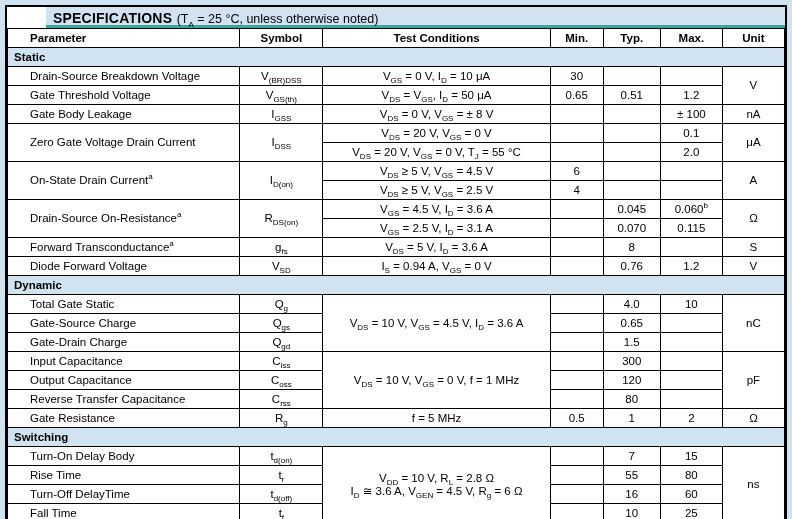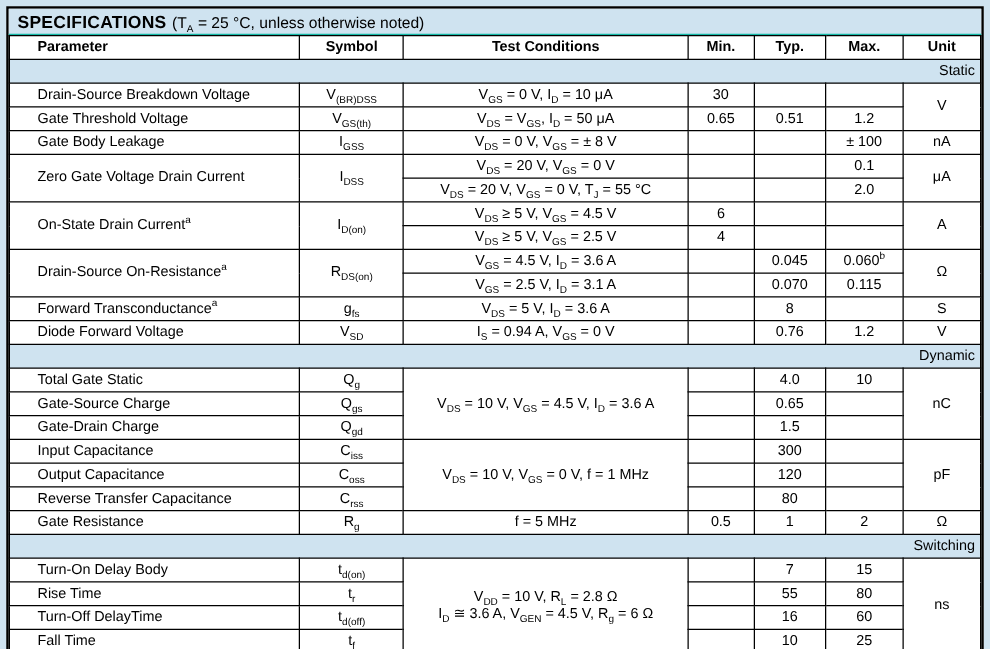--- a/index.html
+++ b/index.html
@@ -13,24 +13,25 @@
   }
   .table-wrap {
     position: absolute;
     left: 5px; top: 5px;
     width: 782px;
     border: 2px solid #000;
     background: #fff;
   }
   .title-bar {
     background: #cfe3f0;
-    border-bottom: 1px solid #14b8a6;
+    border-bottom: 3px solid #14b8a6;
     height: 21px;
     padding: 2px 7px 0 7px;
     white-space: nowrap;
+    margin-left: 39px;
   }
   .title-bold {
     font-weight: bold;
     font-size: 14px;
     letter-spacing: 0.2px;
   }
   .title-rest {
     font-size: 12.5px;
   }
   table {
@@ -45,22 +46,22 @@
     height: 19px;
     text-align: center;
     vertical-align: middle;
     line-height: 1.1;
     overflow: hidden;
   }
   thead th { font-weight: bold; background: #fff; }
   th.param, td.param { text-align: left; padding-left: 22px; }
   td.section-band {
     background: #cfe3f0;
-    text-align: right;
-    font-weight: normal;
+    text-align: left;
+    font-weight: bold;
     padding-left: 6px;
   }
   sub { font-size: 8px; line-height: 0; }
   sup { font-size: 8px; line-height: 0; }
 </style>
 </head>
 <body>
 
 <div class="table-wrap">
   <div class="title-bar">

